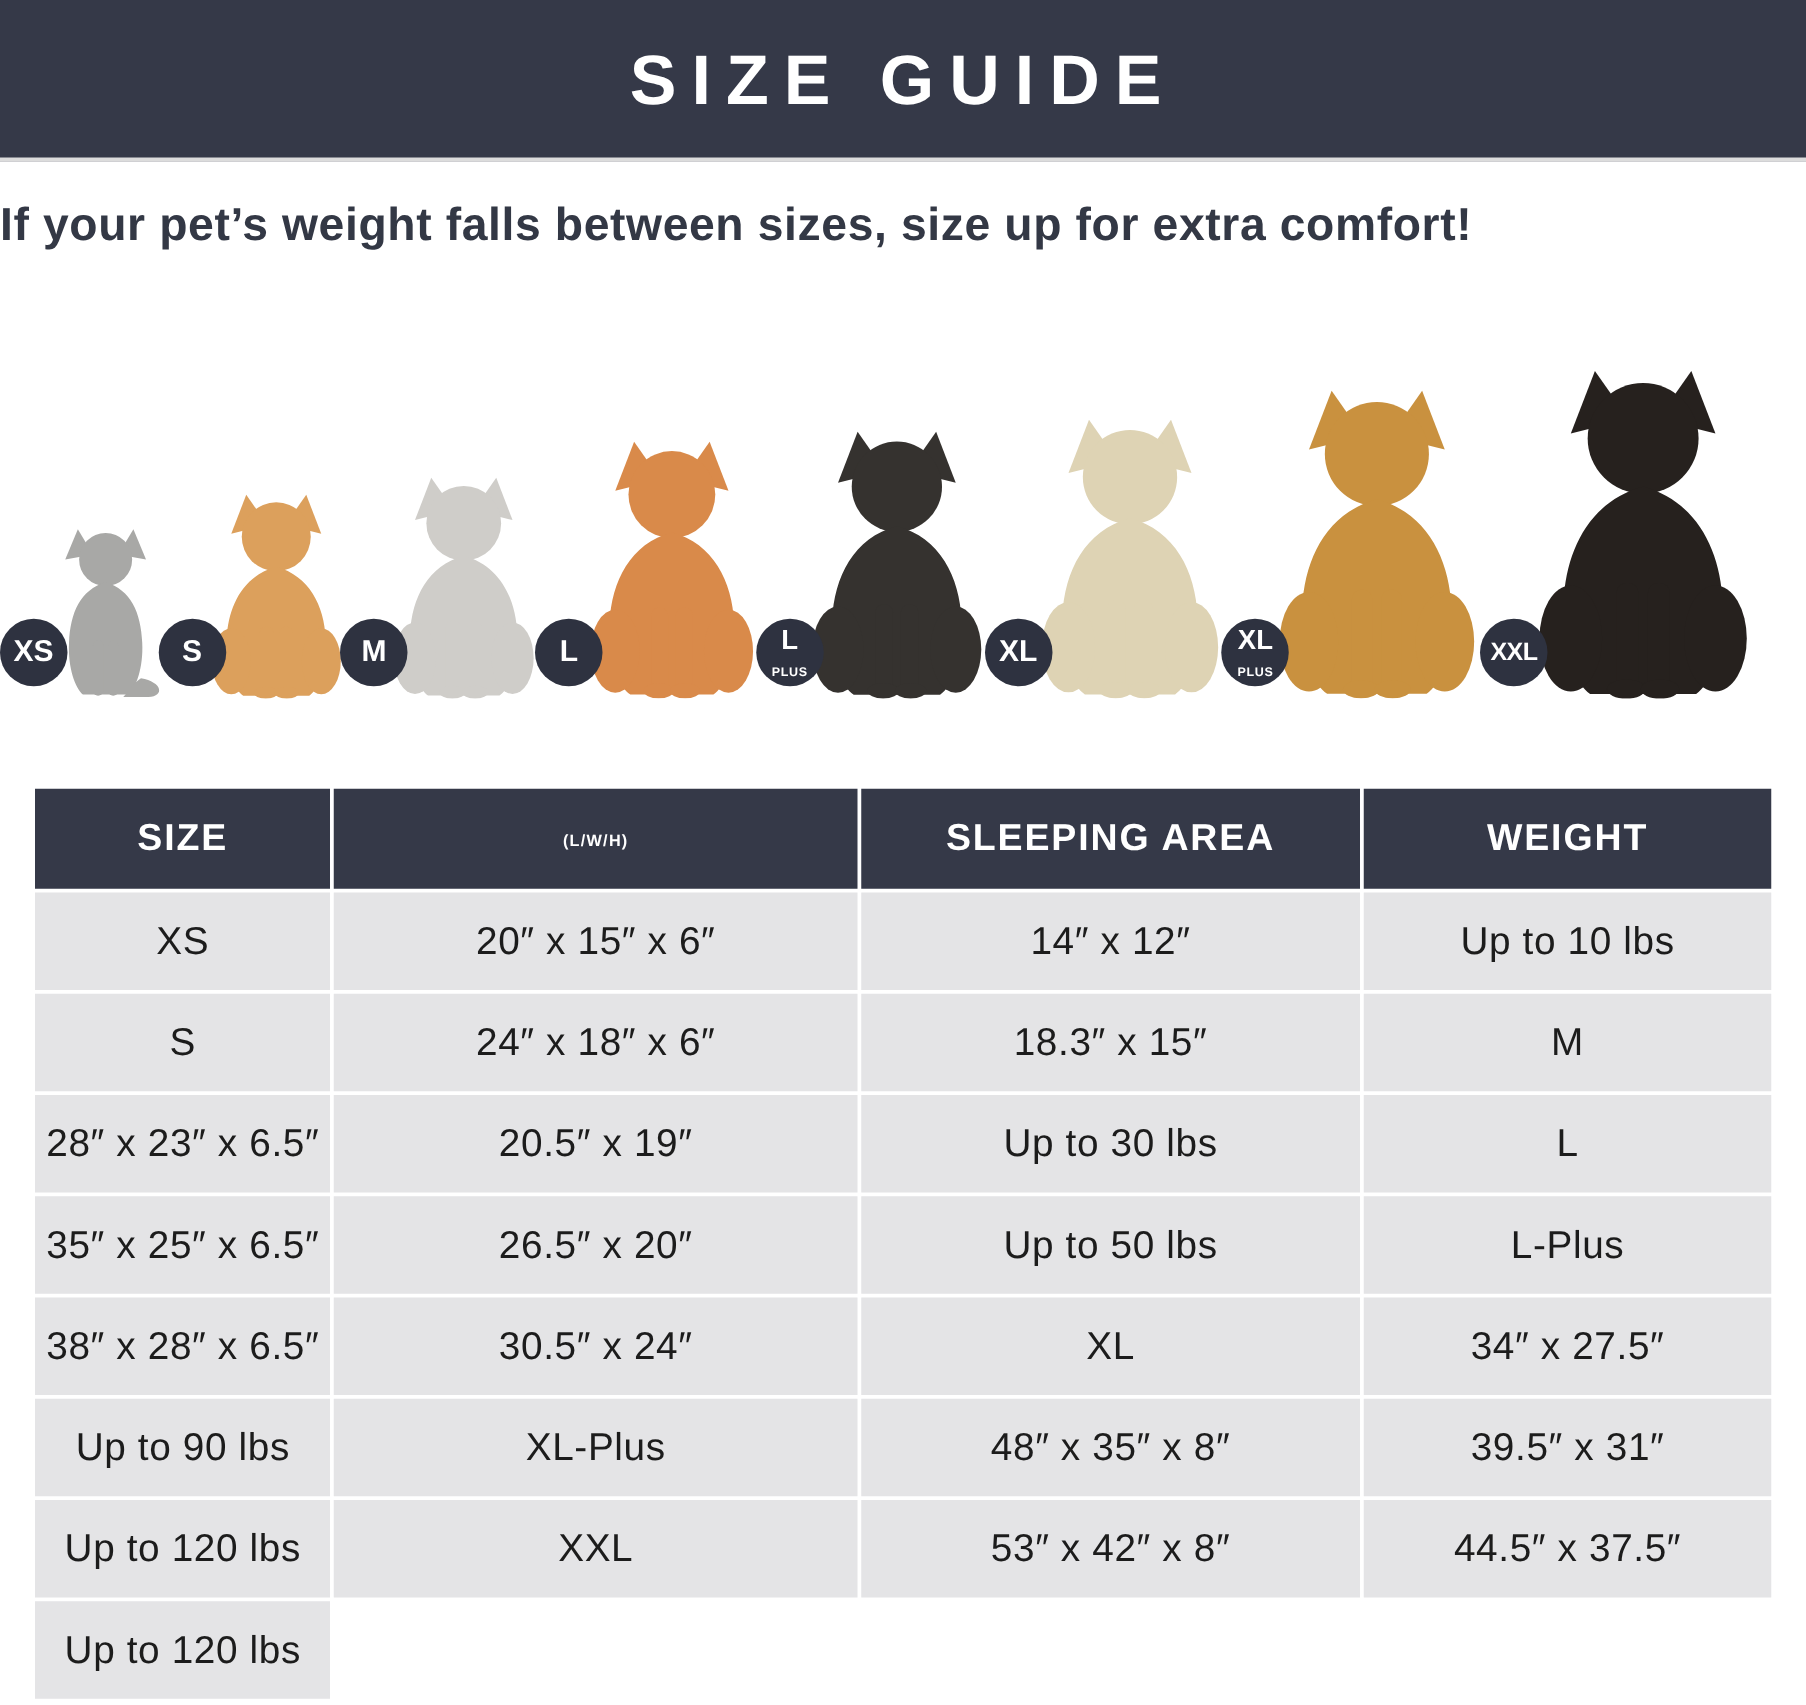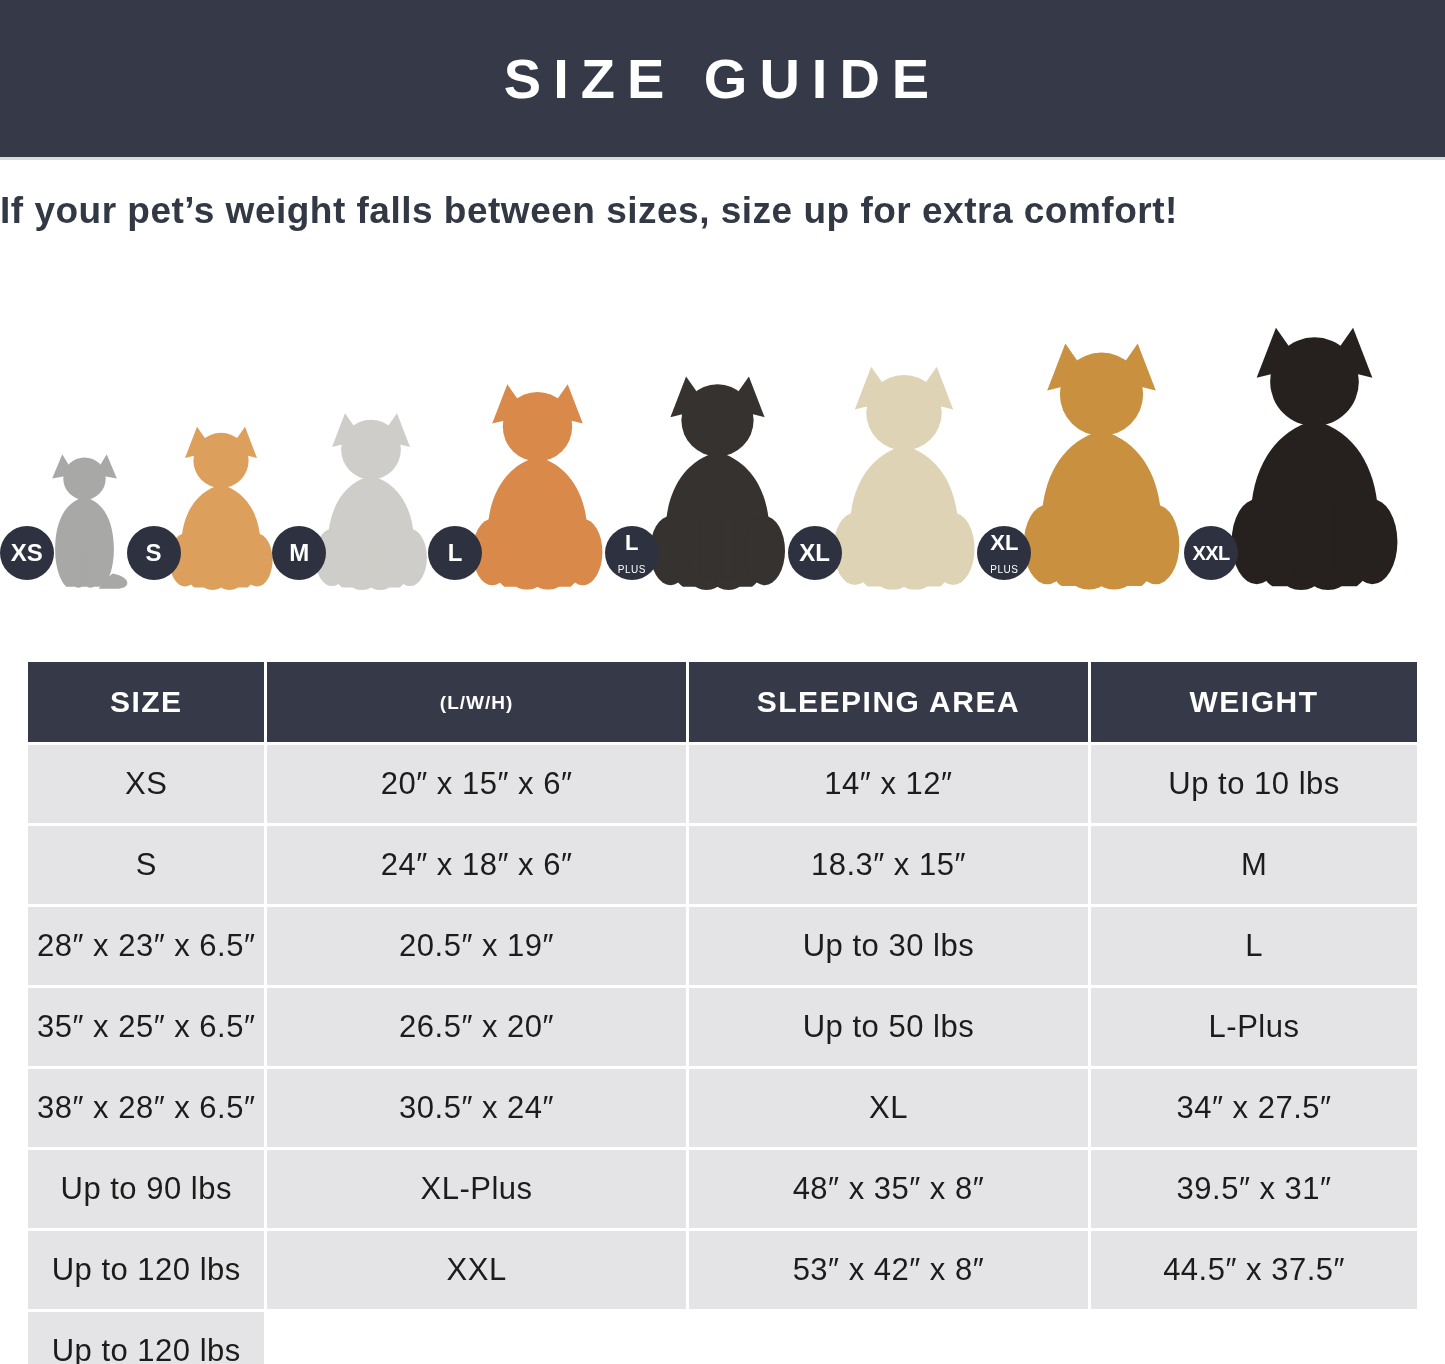--- a/index.html
+++ b/index.html
@@ -7,21 +7,21 @@
     --subtitle_text:#333845; --cell_text:#1c1c1c; --divider:#dcdcdc;
   }
   *{margin:0;padding:0;box-sizing:border-box;}
   html,body{margin:0;background:#fff;}
   .page{
     width:1445px;height:1364px;overflow:hidden;background:#fff;
     font-family:"Liberation Sans", sans-serif;position:relative;
   }
   
   .banner{
-    height:160px;background:var(--banner,#353948);
+    height:129px;background:var(--banner,#353948);
     border-bottom:3px solid var(--divider,#dcdcdc);
     display:flex;align-items:center;justify-content:center;
   }
   .banner h1{
     color:#fff;font-size:56px;font-weight:bold;letter-spacing:12px;
   }
   
   .subtitle{
     margin-top:30px;height:46px;text-align:left;
     font-size:37px;font-weight:600;color:var(--subtitle_text,#333845);
@@ -34,37 +34,37 @@
   }
   .pet{display:flex;flex-direction:column;align-items:center;}
   .pet-figure{position:relative;width:fit-content;}
   .pet-svg{display:block;}
   .badge{
     position:absolute;left:-34px;bottom:10px;width:54px;height:54px;border-radius:50%;
     background:var(--badge,#2e3240);color:#fff;display:flex;flex-direction:column;
     align-items:center;justify-content:center;line-height:1;
   }
   .badge-main{font-size:24px;font-weight:bold;}
-  .badge-sub{font-size:10px;font-weight:normal;letter-spacing:.5px;margin-top:11px;}
+  .badge-sub{font-size:10px;font-weight:bold;letter-spacing:.5px;margin-top:11px;}
   .badge-sub:empty{display:none;}
   .badge.has-sub .badge-main{font-size:22px;}
   .badge.small-text .badge-main{font-size:20px;letter-spacing:-.5px;}
   
   .size-table{
     margin:66px 28px 0 28px;
     display:grid;
     grid-template-columns:238fr 421fr 402fr 328fr;
     gap:3px;
   }
   .th{
     background:var(--header_bg,#353948);color:#fff;height:80px;
     display:flex;flex-direction:column;align-items:center;justify-content:center;
     font-size:30px;font-weight:bold;letter-spacing:1.5px;text-align:center;
   }
-  .th-sub{font-size:19px;font-weight:bold;letter-spacing:1px;margin-top:2px;}
+  .th-sub{font-size:13px;font-weight:bold;letter-spacing:1px;margin-top:2px;}
   .td{
     background:var(--row_bg,#e4e4e6);color:var(--cell_text,#1c1c1c);height:78px;
     display:flex;align-items:center;justify-content:center;
     font-size:31px;letter-spacing:.5px;text-align:center;
   }
 </style>
 </head>
 <body>
 
 <svg width="0" height="0" style="position:absolute" aria-hidden="true">

